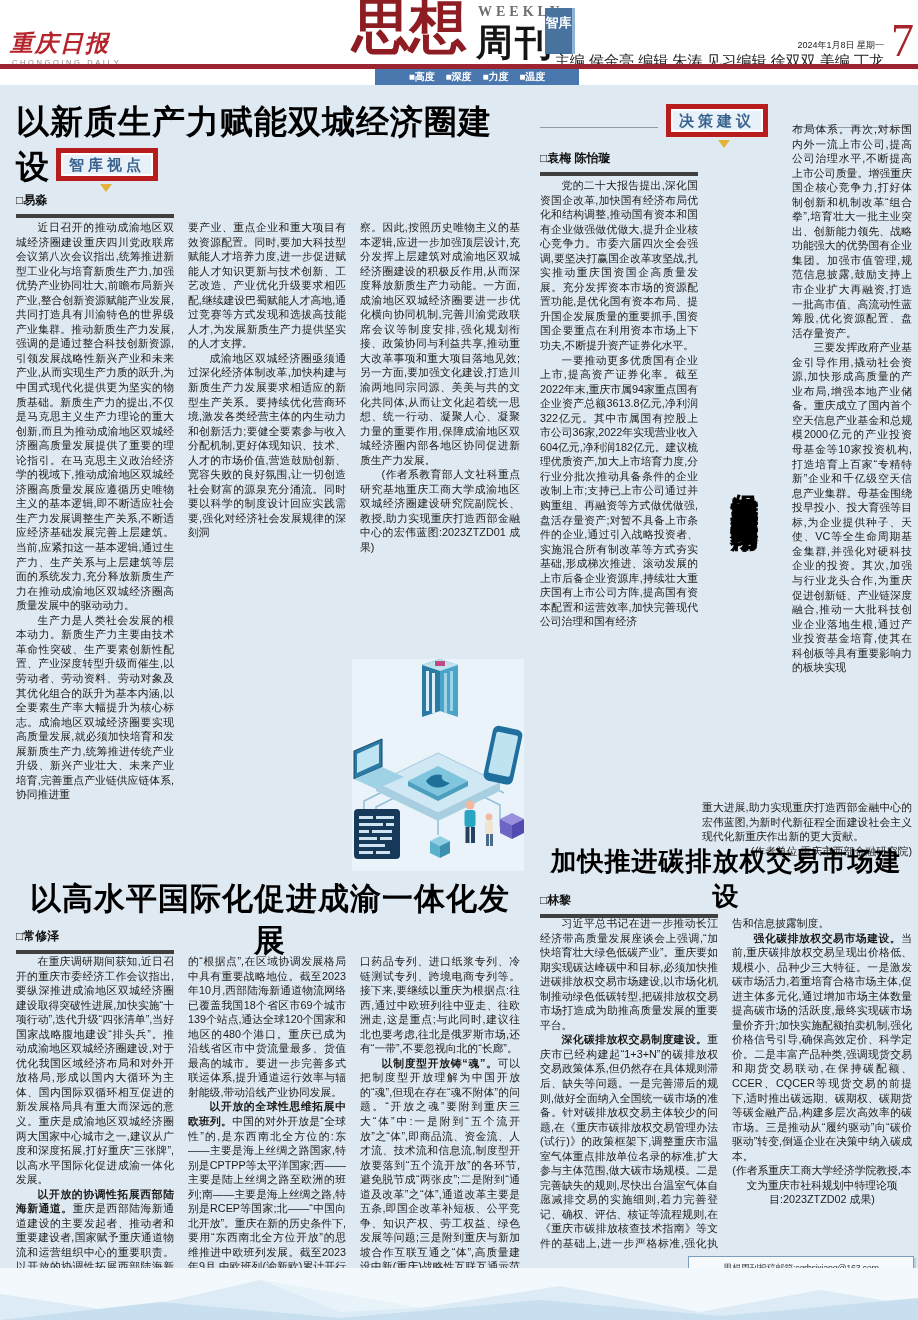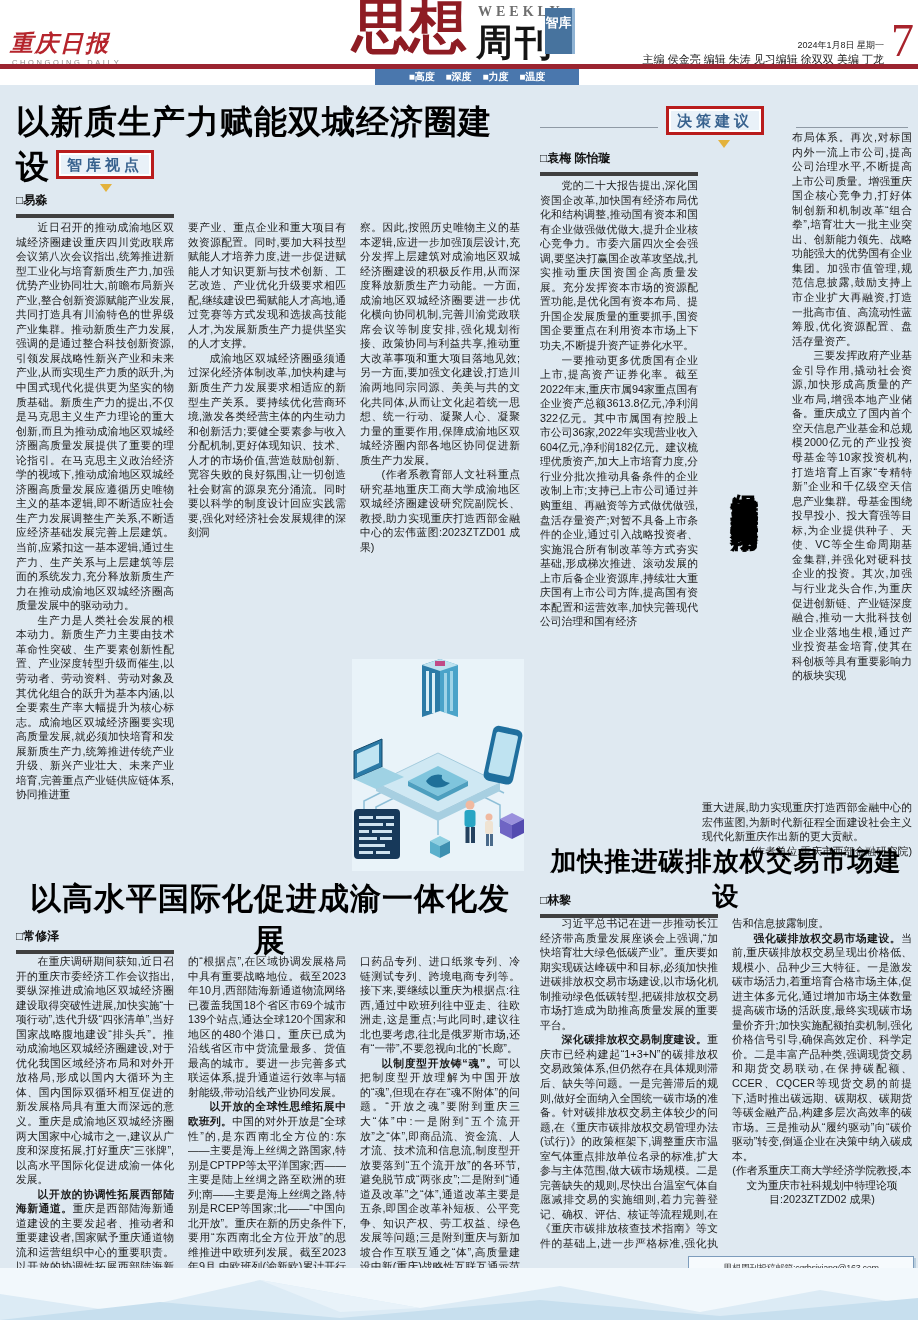--- a/index.html
+++ b/index.html
@@ -14,31 +14,31 @@
   .brand-en{left:12px;top:58px;font-size:7.5px;letter-spacing:2.6px;color:#8a8a8a;}
   .title-cn{left:352px;top:-6px;font-family:"Liberation Serif",serif;font-weight:900;
             font-size:58px;line-height:66px;color:#8e1c23;letter-spacing:-1px;}
   .weekly-en{left:478px;top:4px;font-family:"Liberation Serif",serif;font-weight:bold;
              font-size:14px;letter-spacing:4px;color:#6e6e6e;}
   .title-sub{left:476px;top:18px;font-weight:900;font-size:37px;color:#141414;letter-spacing:2px;}
   .zk-box{left:545px;top:8px;width:30px;height:46px;background:#47739e;border-right:3px solid #8fb3d4;
           color:#fff;font-weight:bold;font-size:13px;line-height:15px;text-align:center;
           padding-top:7px;box-sizing:border-box;}
   .dateline{right:34px;top:39px;font-size:9px;color:#222;text-align:right;}
-  .editors{right:34px;top:52px;font-size:11px;color:#222;text-align:right;margin-left:19px;}
+  .editors{right:34px;top:52px;font-size:15px;color:#222;text-align:right;margin-left:19px;}
   .pageno{right:4px;top:18px;font-family:"Liberation Serif",serif;font-size:46px;line-height:46px;
           color:#a8232c;}
   .rule{left:0;top:64px;width:918px;height:5px;background:#9b2430;}
   .tags{left:375px;top:69px;width:204px;height:16px;background:#4a77ad;color:#fff;
         font-size:10px;line-height:16px;text-align:center;font-weight:bold;}
   .tags span{margin:0 4px;}
 
   
   .h1a{left:16px;top:100px;width:508px;font-weight:900;font-size:33px;letter-spacing:1px;color:#000;}
-  .badge{border:3px solid #b91c1c;background:#e9f1f8;color:#38628e;font-weight:900;
+  .badge{border:5px solid #b91c1c;background:#e9f1f8;color:#38628e;font-weight:900;
          font-size:15px;letter-spacing:4px;padding:3px 8px;box-shadow:inset 0 0 0 2px #fff;}
   .tri{width:0;height:0;border-left:6px solid transparent;border-right:6px solid transparent;
        border-top:8px solid #e3b23c;}
   .byline{font-size:12px;font-weight:bold;color:#111;border-bottom:4px solid #404040;padding-bottom:5px;}
 
   
   .col{position:absolute;text-align:justify;font-size:10.8px;line-height:14.55px;color:#1b1b1b;
        overflow:hidden;}
   .col p{margin:0;text-indent:2em;}
   .col p.noind{text-indent:0;}
@@ -187,21 +187,21 @@
   <div class="abs tri" style="left:718px;top:140px;"></div>
   <div class="abs byline" style="left:540px;top:150px;width:158px;">□袁梅 陈怡璇</div>
 
   <div class="col" style="left:540px;top:178px;width:158px;height:682px;">
     <p>党的二十大报告提出,深化国资国企改革,加快国有经济布局优化和结构调整,推动国有资本和国有企业做强做优做大,提升企业核心竞争力。市委六届四次全会强调,要坚决打赢国企改革攻坚战,扎实推动重庆国资国企高质量发展。充分发挥资本市场的资源配置功能,是优化国有资本布局、提升国企发展质量的重要抓手,国资国企要重点在利用资本市场上下功夫,不断提升资产证券化水平。</p>
     <p>一要推动更多优质国有企业上市,提高资产证券化率。截至2022年末,重庆市属94家重点国有企业资产总额3613.8亿元,净利润322亿元。其中市属国有控股上市公司36家,2022年实现营业收入604亿元,净利润182亿元。建议梳理优质资产,加大上市培育力度,分行业分批次推动具备条件的企业改制上市;支持已上市公司通过并购重组、再融资等方式做优做强,盘活存量资产;对暂不具备上市条件的企业,通过引入战略投资者、实施混合所有制改革等方式夯实基础,形成梯次推进、滚动发展的上市后备企业资源库,持续壮大重庆国有上市公司方阵,提高国有资本配置和运营效率,加快完善现代公司治理和国有经济</p>
   </div>
 
   <div class="abs vtitle">促进重庆国资国企高质量发展要发挥资本市场作用</div>
 
-  <div class="col" style="left:792px;top:130px;width:120px;height:658px;">
+  <div class="col" style="left:792px;top:122px;width:120px;height:658px;">
     <p class="noind">布局体系。再次,对标国内外一流上市公司,提高公司治理水平,不断提高上市公司质量。增强重庆国企核心竞争力,打好体制创新和机制改革“组合拳”,培育壮大一批主业突出、创新能力领先、战略功能强大的优势国有企业集团。加强市值管理,规范信息披露,鼓励支持上市企业扩大再融资,打造一批高市值、高流动性蓝筹股,优化资源配置、盘活存量资产。</p>
     <p>三要发挥政府产业基金引导作用,撬动社会资源,加快形成高质量的产业布局,增强本地产业储备。重庆成立了国内首个空天信息产业基金和总规模2000亿元的产业投资母基金等10家投资机构,打造培育上百家“专精特新”企业和千亿级空天信息产业集群。母基金围绕投早投小、投大育强等目标,为企业提供种子、天使、VC等全生命周期基金集群,并强化对硬科技企业的投资。其次,加强与行业龙头合作,为重庆促进创新链、产业链深度融合,推动一大批科技创业企业落地生根,通过产业投资基金培育,使其在科创板等具有重要影响力的板块实现</p>
   </div>
 
   <div class="col" style="left:702px;top:800px;width:210px;height:62px;">
     <p class="noind">重大进展,助力实现重庆打造西部金融中心的宏伟蓝图,为新时代新征程全面建设社会主义现代化新重庆作出新的更大贡献。</p>
     <p class="noind" style="text-align:right;">(作者单位:重庆市西部金融研究院)</p>
   </div>
 
   <div class="abs h3a">以高水平国际化促进成渝一体化发展</div>

